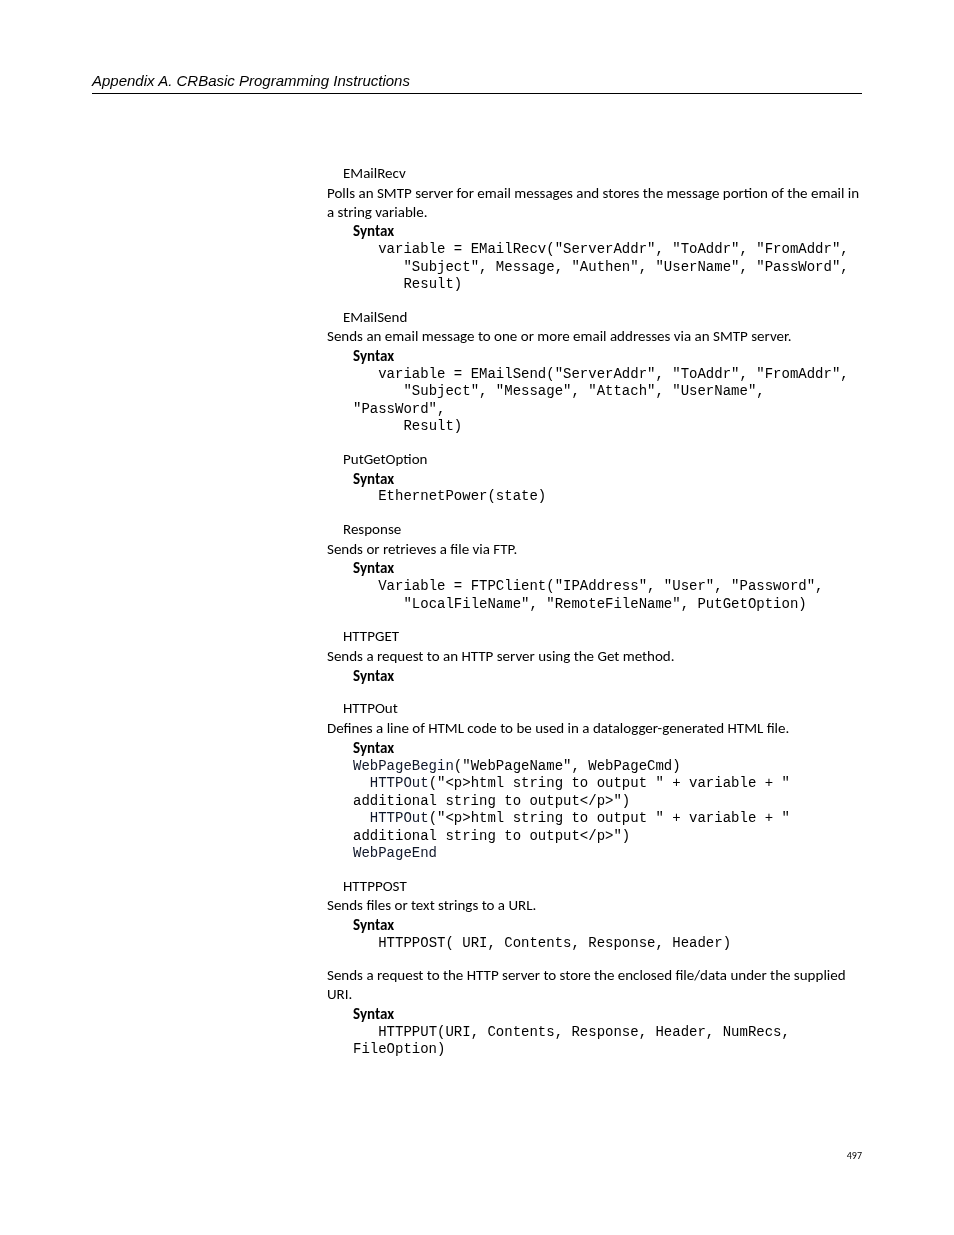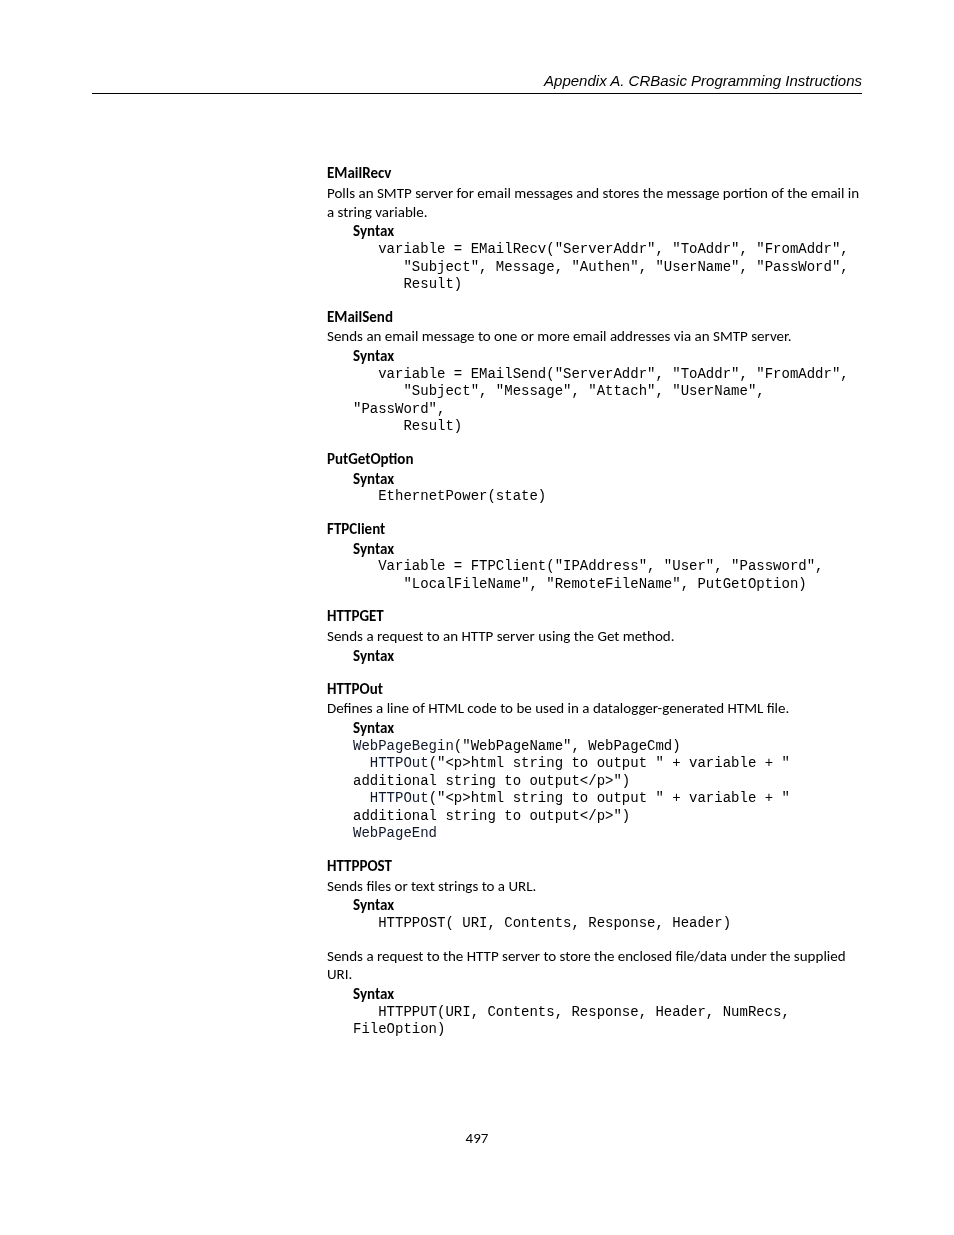--- a/index.html
+++ b/index.html
@@ -8,63 +8,63 @@
     background: #fff;
     font-family: Calibri, "Segoe UI", Arial, sans-serif;
     color: #000;
     width: 954px;
   }
   .page {
     padding: 72px 92px 60px 92px;
     box-sizing: border-box;
   }
   .header-region {
-    text-align: right;
     font-style: italic;
     font-family: Arial, Helvetica, sans-serif;
     font-size: 15px;
     padding-bottom: 4px;
   }
   .rule {
     border: none;
     border-top: 1px solid #000;
     margin: 0 0 70px 0;
   }
   .content {
     margin-left: 235px;
     margin-right: 0;
     font-size: 15px;
     line-height: 1.25;
   }
   .entry {
     margin-bottom: 14px;
   }
   .entry-title {
-    font-weight: bold;
+    font-weight: normal;
     margin-bottom: 1px;
+    margin-left: 16px;
   }
   .entry-desc {
     margin-bottom: 1px;
   }
   .syntax-label {
     margin-left: 26px;
     font-weight: bold;
   }
   .code {
     font-family: Consolas, "Courier New", monospace;
     font-size: 14px;
     white-space: pre-wrap;
     margin-left: 26px;
   }
   .kw {
     color: #0f172a;
   }
   .pagenum {
-    text-align: center;
-    font-size: 15px;
+    text-align: right;
+    font-size: 10px;
     margin-top: 90px;
   }
 </style>
 </head>
 <body>
 
 <div class="page">
   <div class="header-region">Appendix A.  CRBasic Programming Instructions</div>
   <hr class="rule">
   <div class="content" id="content">
@@ -83,21 +83,22 @@
         <div class="code">   variable = EMailSend("ServerAddr", "ToAddr", "FromAddr",
       "Subject", "Message", "Attach", "UserName", "PassWord",
       Result)</div>
       </div>
       <div class="entry">
         <div class="entry-title">PutGetOption</div>
         <div class="syntax-label">Syntax</div>
         <div class="code">   EthernetPower(state)</div>
       </div>
       <div class="entry">
-        <div class="entry-title">FTPClient</div>
+        <div class="entry-title">Response</div>
+        <div class="entry-desc">Sends or retrieves a file via FTP.</div>
         <div class="syntax-label">Syntax</div>
         <div class="code">   Variable = FTPClient("IPAddress", "User", "Password",
       "LocalFileName", "RemoteFileName", PutGetOption)</div>
       </div>
       <div class="entry">
         <div class="entry-title">HTTPGET</div>
         <div class="entry-desc">Sends a request to an HTTP server using the Get method.</div>
         <div class="syntax-label">Syntax</div>
       </div>
       <div class="entry">

